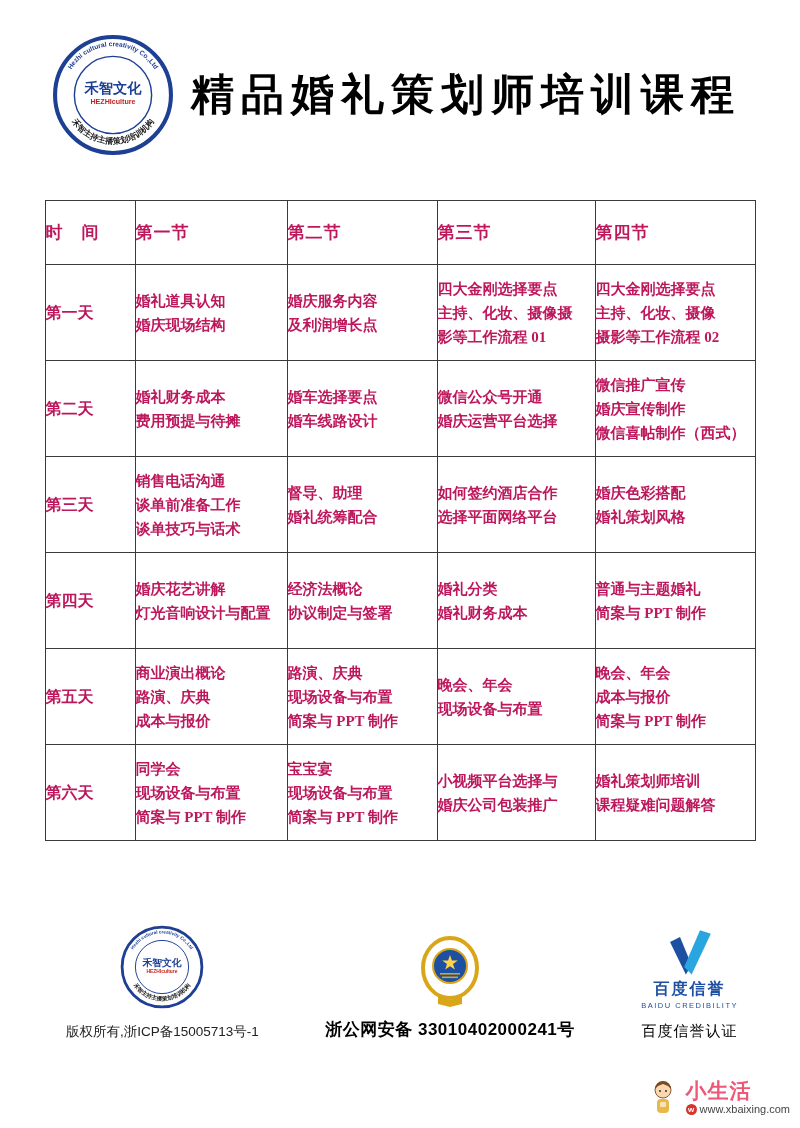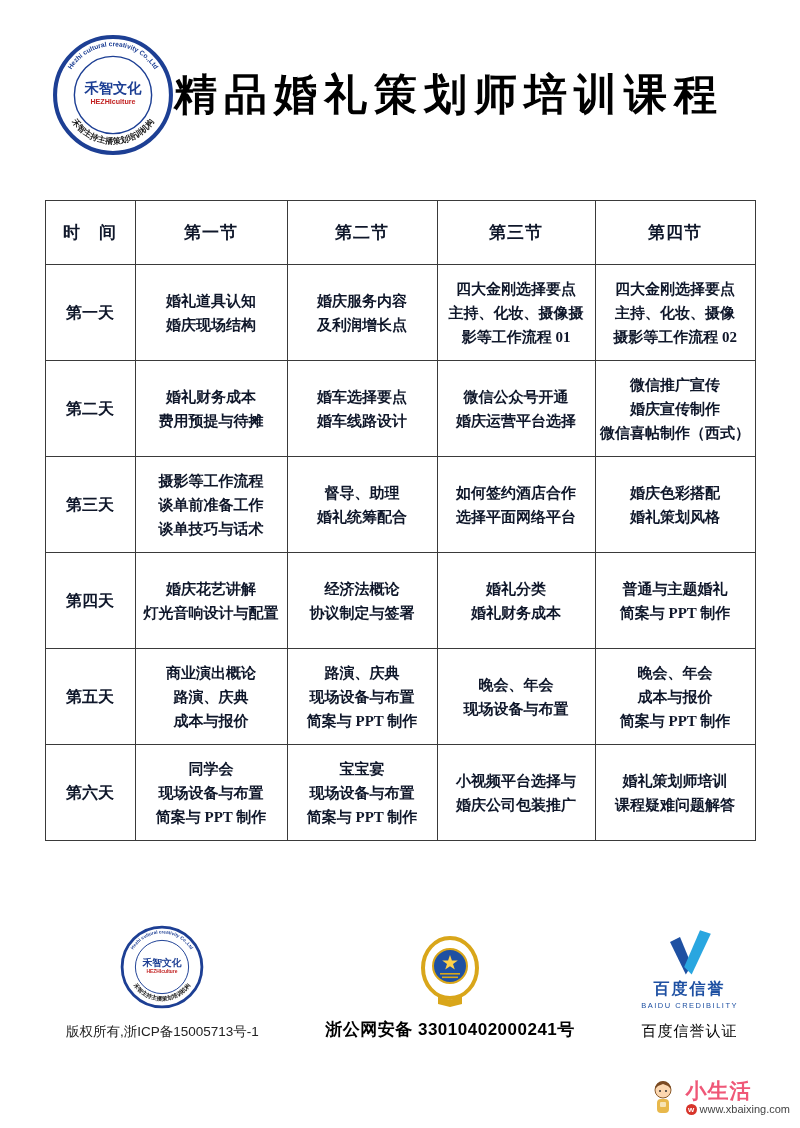--- a/index.html
+++ b/index.html
@@ -8,36 +8,36 @@
     width: 800px; height: 1128px;
     font-family: "Liberation Sans", sans-serif;
     position: relative; overflow: hidden;
   }
   .page { width: 800px; height: 1128px; position: relative; background: #fff; }
 
   
   .header { display: flex; align-items: center; padding: 34px 42px 0 52px; }
   .logo-large { width: 122px; height: 122px; flex: 0 0 auto; }
   .title {
-    flex: 1; 
+    flex: 1; text-align: center;
     font-size: 43px; font-weight: 900; color: #000;
     letter-spacing: 7px;
     font-family: "Liberation Sans", sans-serif;
   }
 
   
   table.schedule {
     border-collapse: collapse; table-layout: fixed;
     width: 710px; margin: 44px auto 0;
     font-family: "Liberation Serif", serif;
   }
   table.schedule th, table.schedule td {
     border: 1px solid #3a3a3a;
-    text-align: center; vertical-align: middle;
-    white-space: pre-line; color: #0f172a;
+    text-align: left; vertical-align: middle;
+    white-space: pre-line; color: #be185d;
   }
   table.schedule th { height: 64px; font-size: 17px; font-weight: bold; letter-spacing: 1px; }
   table.schedule td { height: 96px; font-size: 15px; line-height: 1.6; font-weight: 600; }
   table.schedule td.day-cell { font-size: 16px; margin-left: 44px; }
 
   
   .footer {
     display: flex; align-items: flex-end; justify-content: space-between;
     margin-top: 84px; padding: 0 62px 0 66px;
   }
@@ -130,21 +130,21 @@
         <td>婚车选择要点
 婚车线路设计</td>
         <td>微信公众号开通
 婚庆运营平台选择</td>
         <td>微信推广宣传
 婚庆宣传制作
 微信喜帖制作（西式）</td>
       </tr>
       <tr>
         <td class="day-cell">第三天</td>
-        <td>摄影等工作流程
+        <td>销售电话沟通
 谈单前准备工作
 谈单技巧与话术</td>
         <td>督导、助理
 婚礼统筹配合</td>
         <td>如何签约酒店合作
 选择平面网络平台</td>
         <td>婚庆色彩搭配
 婚礼策划风格</td>
       </tr>
       <tr>

